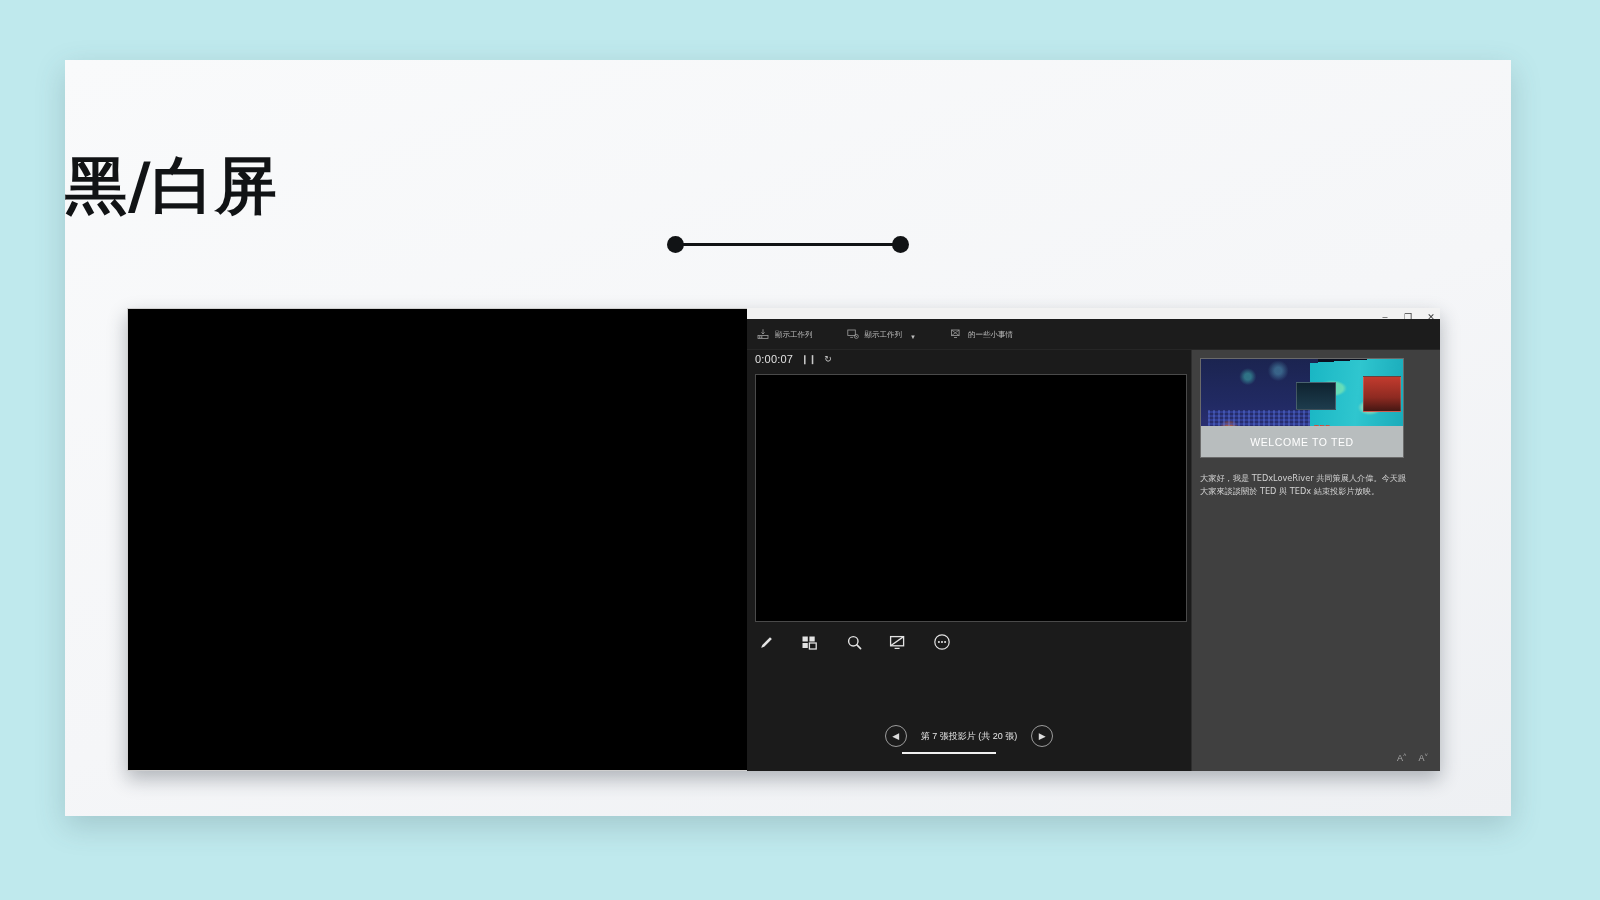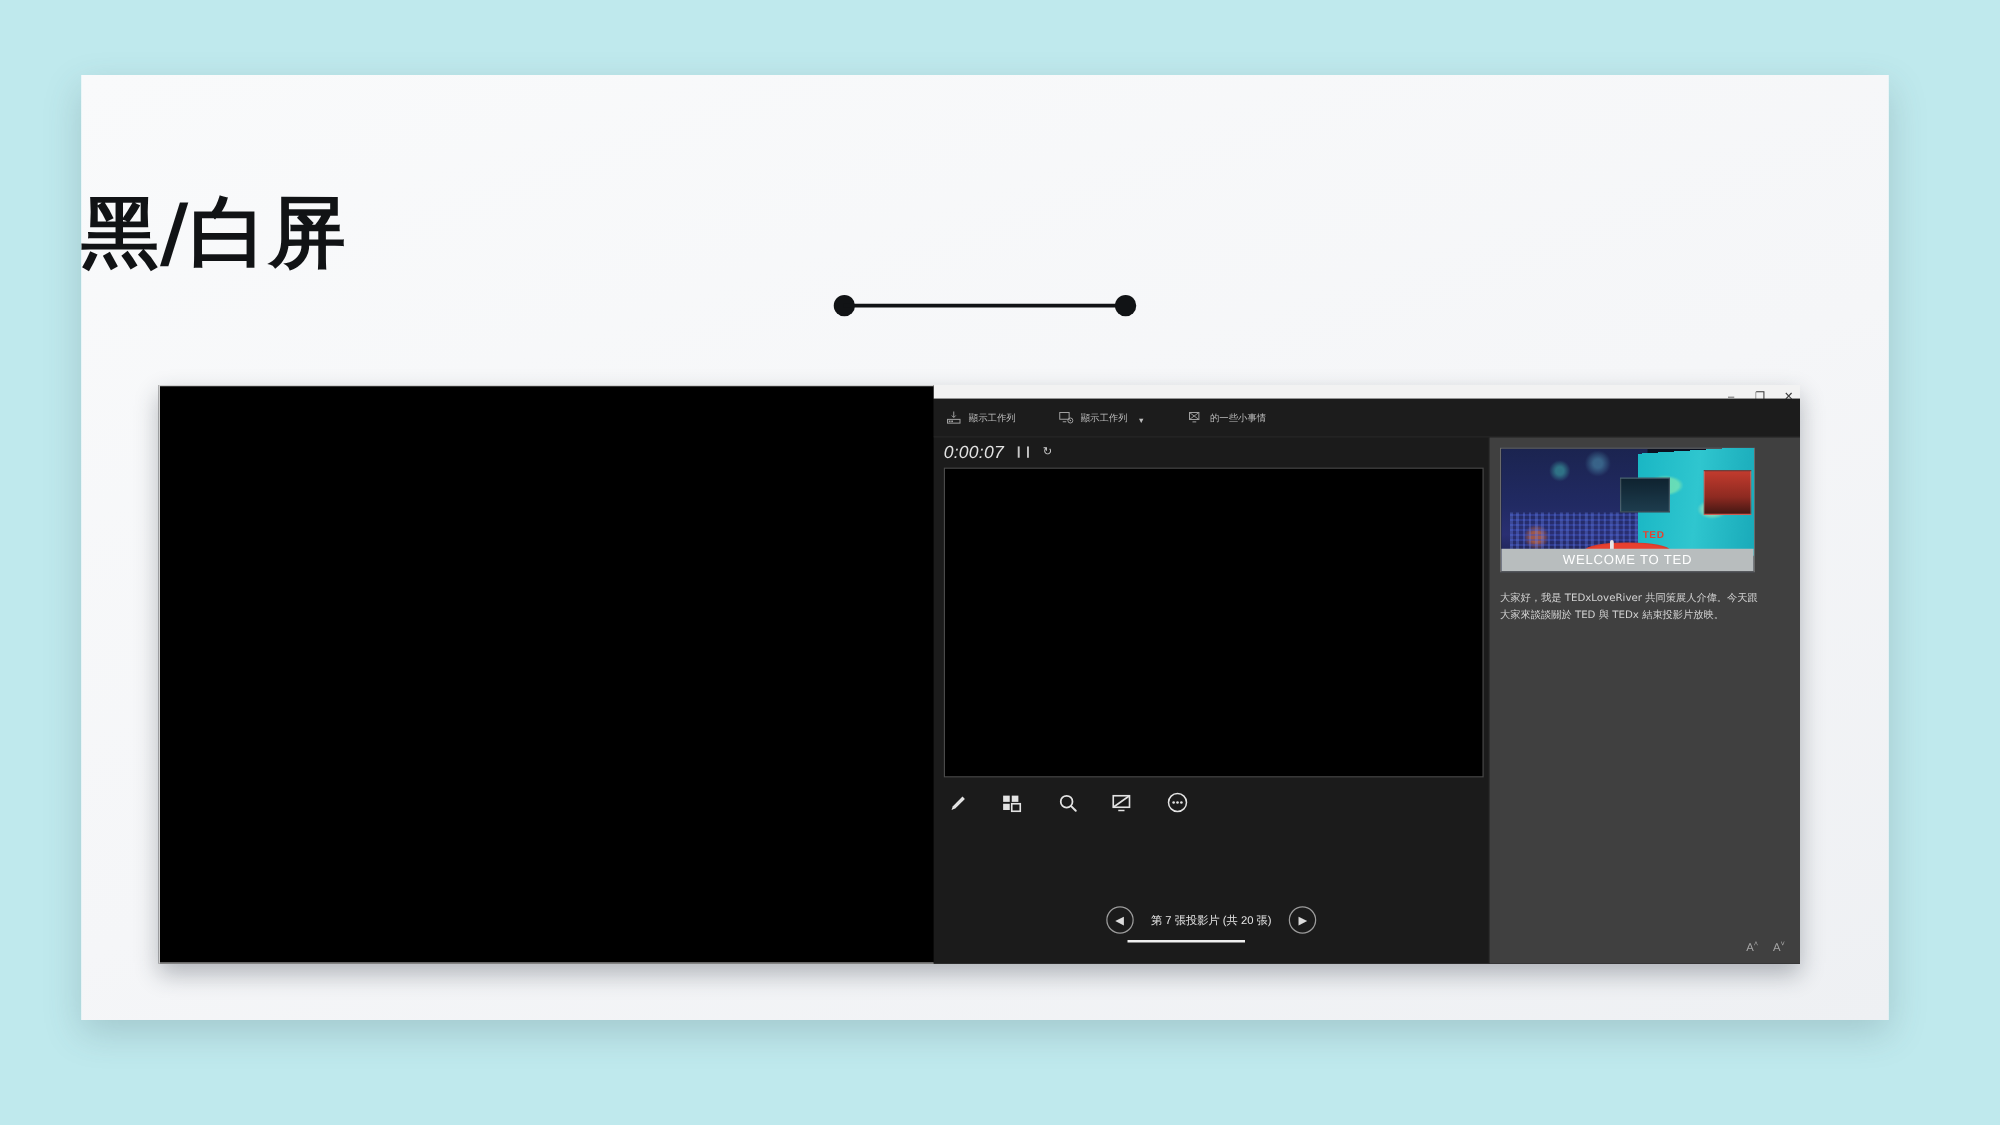--- a/index.html
+++ b/index.html
@@ -112,21 +112,21 @@
   .caret{ font-size:6px; margin-left:2px; }
 
   
   #timer-row{
     position:absolute; left:0; top:44px; width:100%; height:20px;
   }
   #timer-group{
     position:absolute; left:8px; top:1px;
     display:flex; align-items:center; gap:8px;
   }
-  #timer-value{ font-size:14px; color:#e2e2e2; letter-spacing:.2px;font-style:italic; }
+  #timer-value{ font-size:11px; color:#e2e2e2; letter-spacing:.2px; }
   .timer-btn{ color:#c9c9c9; font-size:9px; cursor:pointer; }
   #clock-value{
     position:absolute; right:22px; top:2px;
     font-size:9px; color:#e2e2e2;
   }
   #next-slide-label{
     position:absolute; left:455px; top:2px;
     font-size:8px; color:#d6d6d6;
   }
   #panel-divider{
@@ -234,21 +234,21 @@
     position:absolute; left:56%; bottom:26%;
     font-size:8px; font-weight:700; color:#e8402f;
     letter-spacing:.5px;
     font-family:"Liberation Sans",sans-serif;
   }
   .ted-speaker{
     position:absolute; left:43%; bottom:14%;
     width:3px; height:11px; background:#e6e6e6; border-radius:2px;
   }
   #welcome-band{
-    position:absolute; left:0; bottom:0; width:100%; height:18px;
+    position:absolute; left:0; bottom:0; width:100%; height:31px;
     background:#b8bdbe;
     display:flex; align-items:center; justify-content:center;
   }
   #welcome-text{
     color:#ffffff; font-size:10.5px; letter-spacing:.6px;
   }
 
   #speaker-notes{
     position:absolute; left:8px; top:122px;
     width:208px;

